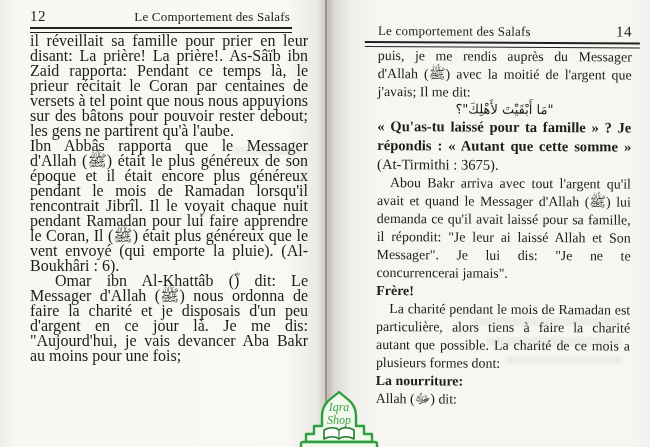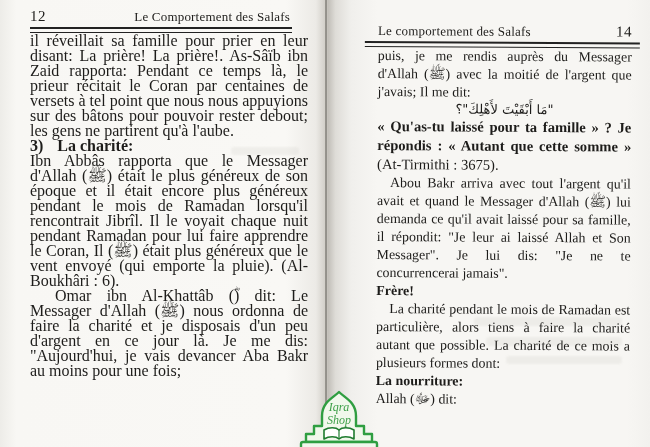--- a/index.html
+++ b/index.html
@@ -60,21 +60,20 @@
 <div class="scan">
 
   <section class="page page-left">
     <header class="page-header">
       <span class="page-num">12</span>
       <span class="running-title">Le Comportement des Salafs</span>
     </header>
     <div class="rule"></div>
     <div class="body-text">
       <p class="p-first">il réveillait sa famille pour prier en leur disant: La prière! La prière!. As-Sâïb ibn Zaid rapporta: Pendant ce temps là, le prieur récitait le Coran par centaines de versets à tel point que nous nous appuyions sur des bâtons pour pouvoir rester debout; les gens ne partirent qu'à l'aube.</p>
-      <p class="section-heading"><span class="sec-num">3)</span><span class="sec-title">La charité:</span></p>
       <p class="indent-block">Ibn Abbâs rapporta que le Messager d'Allah (ﷺ) était le plus généreux de son époque et il était encore plus généreux pendant le mois de Ramadan lorsqu'il rencontrait Jibrîl. Il le voyait chaque nuit pendant Ramadan pour lui faire apprendre le Coran, Il (ﷺ) était plus généreux que le vent envoyé (qui emporte la pluie). (Al-Boukhâri : 6).</p>
       <p class="p-omar">Omar ibn Al-Khattâb (ؓ) dit: Le Messager d'Allah (ﷺ) nous ordonna de faire la charité et je disposais d'un peu d'argent en ce jour là. Je me dis: "Aujourd'hui, je vais devancer Aba Bakr au moins pour une fois;</p>
     </div>
   </section>
 
   <div class="gutter-line"></div>
 
   <section class="page page-right">
     <div class="tilt">
       <header class="page-header">

